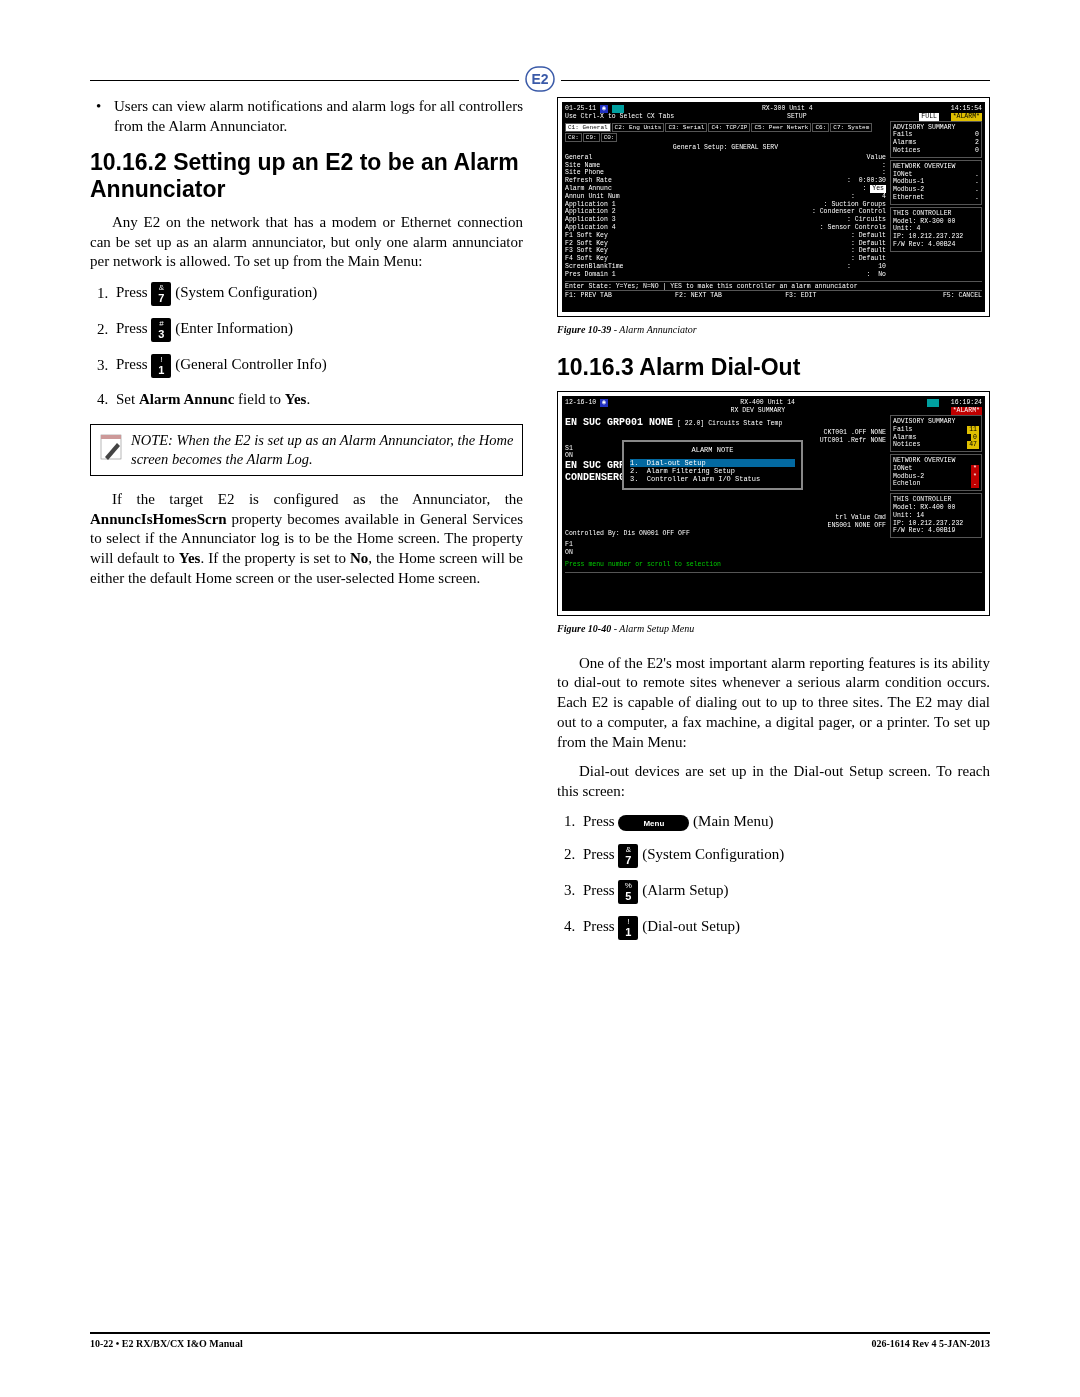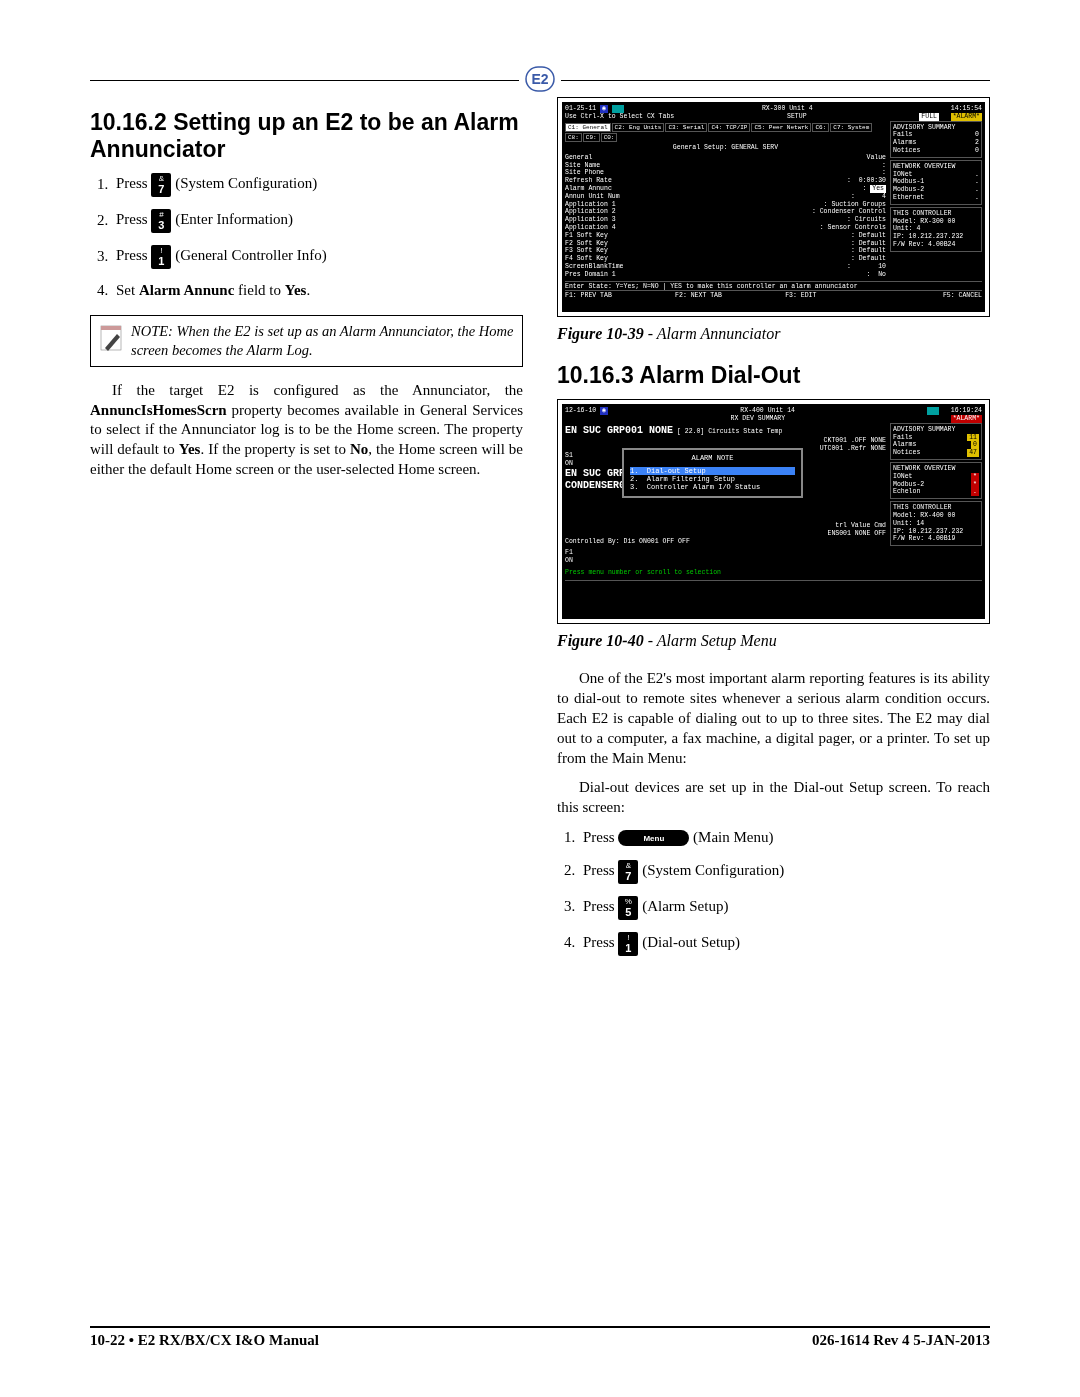--- a/index.html
+++ b/index.html
@@ -20,45 +20,45 @@
   ol.steps li{margin:0 0 12px 0;padding-left:4px;}
   .key{display:inline-block;background:#000;color:#fff;font-family:Arial,Helvetica,sans-serif;font-size:10px;line-height:1;border-radius:2px;padding:2px 4px 2px 4px;text-align:center;vertical-align:middle;min-width:12px;}
   .key .sym{display:block;font-size:8px;line-height:1;margin-bottom:1px;}
   .key .num{display:block;font-size:11px;font-weight:bold;line-height:1;}
   .key-oval{border-radius:10px;padding:3px 25px;}
   .key-oval .lbl{font-size:8px;font-weight:bold;}
   .notebox{border:0.5px solid #000;display:flex;align-items:flex-start;padding:6px 8px;margin:6px 0 14px 0;}
   .notebox .icon{width:32px;flex:none;padding-top:2px;}
   .notebox .txt{font-style:italic;font-size:14.5px;line-height:1.3;}
   .figbox{border:0.5px solid #000;padding:4px;margin:0 0 6px 0;}
-  .figcap{font-size:16px;margin:2px 0 18px 0;}
+  .figcap{font-size:10px;margin:2px 0 18px 0;}
   .figcap .b{font-weight:bold;font-style:italic;}
   .figcap .i{font-style:italic;}
-  .footer{position:absolute;bottom:48px;left:90px;right:90px;border-top:2px solid #000;display:flex;justify-content:space-between;font-size:15px;font-weight:bold;padding-top:4px;}
+  .footer{position:absolute;bottom:48px;left:90px;right:90px;border-top:2px solid #000;display:flex;justify-content:space-between;font-size:10px;font-weight:bold;padding-top:4px;}
 
   
   .term{background:#000;color:#fff;font-family:"Courier New",monospace;font-size:6.5px;line-height:1.2;letter-spacing:0;padding:3px;box-sizing:border-box;}
   .term-row{display:flex;justify-content:space-between;white-space:pre;}
   .term .blue{background:#2030c0;color:#fff;padding:0 2px;display:inline-block;}
   .term .cyan{background:#00a0a0;color:#000;padding:0 2px;display:inline-block;}
   .term .red{background:#c00000;color:#fff;padding:0 2px;display:inline-block;}
   .term .yl{background:#e0c000;color:#000;padding:0 2px;display:inline-block;}
   .term .inv{background:#fff;color:#000;padding:0 2px;display:inline-block;}
   .term .grid{display:flex;}
   .term .main{flex:1;}
   .term .side{width:92px;flex:none;margin-left:4px;}
   .term .box{border:1px solid #555;padding:2px;margin-bottom:2px;}
   .term .tabs{display:flex;flex-wrap:wrap;gap:1px;margin:2px 0;}
   .term .tabs span{border:1px solid #555;padding:0 2px;font-size:6px;}
   .term .tabs span.on{background:#fff;color:#000;}
   .popup{position:relative;}
   .popup .menu{position:absolute;left:60px;top:44px;background:#000;border:2px solid #888;font-size:7px;padding:4px 6px;width:165px;}
   .popup .menu .hdr{text-align:center;margin-bottom:4px;}
   .popup .menu .row{white-space:pre;}
-  .popup .menu .hl{background:#3b82f6;color:#fff;}
+  .popup .menu .hl{background:#0369a1;color:#fff;}
   .term-h{height:210px;}
   .term-h2{height:215px;}
   .big{font-size:10px;font-weight:bold;}
 </style>
 </head>
 <body>
 
 <div class="page">
   <div class="divider">
     <div class="line"></div>
@@ -67,24 +67,26 @@
         <rect x="1" y="1" width="28" height="24" rx="12" ry="12" fill="none" stroke="#3a5aa8" stroke-width="1.5"></rect>
         <text x="15" y="18" text-anchor="middle" font-family="Arial" font-size="14" fill="#3a5aa8" font-weight="bold">E2</text>
       </svg>
     </div>
   </div>
 
   <div class="cols">
 
     <div class="col">
       <ul class="bul">
+        <li>Users can view alarm notifications and alarm logs for all controllers from the Alarm Annunciator.</li>
       </ul>
 
       <h2 class="sec">10.16.2  Setting up an E2 to be an Alarm Annunciator</h2>
 
+      <p class="indent">Any E2 on the network that has a modem or Ethernet connection can be set up as an alarm annunciator, but only one alarm annunciator per network is allowed. To set up from the Main Menu:</p>
 
       <ol class="steps">
         <li>
           <span>Press</span>
           <span class="key"><span class="sym">&amp;</span><span class="num">7</span></span>
           <span>(System Configuration)</span>
         </li>
         <li>
           <span>Press</span>
           <span class="key"><span class="sym">#</span><span class="num">3</span></span>

